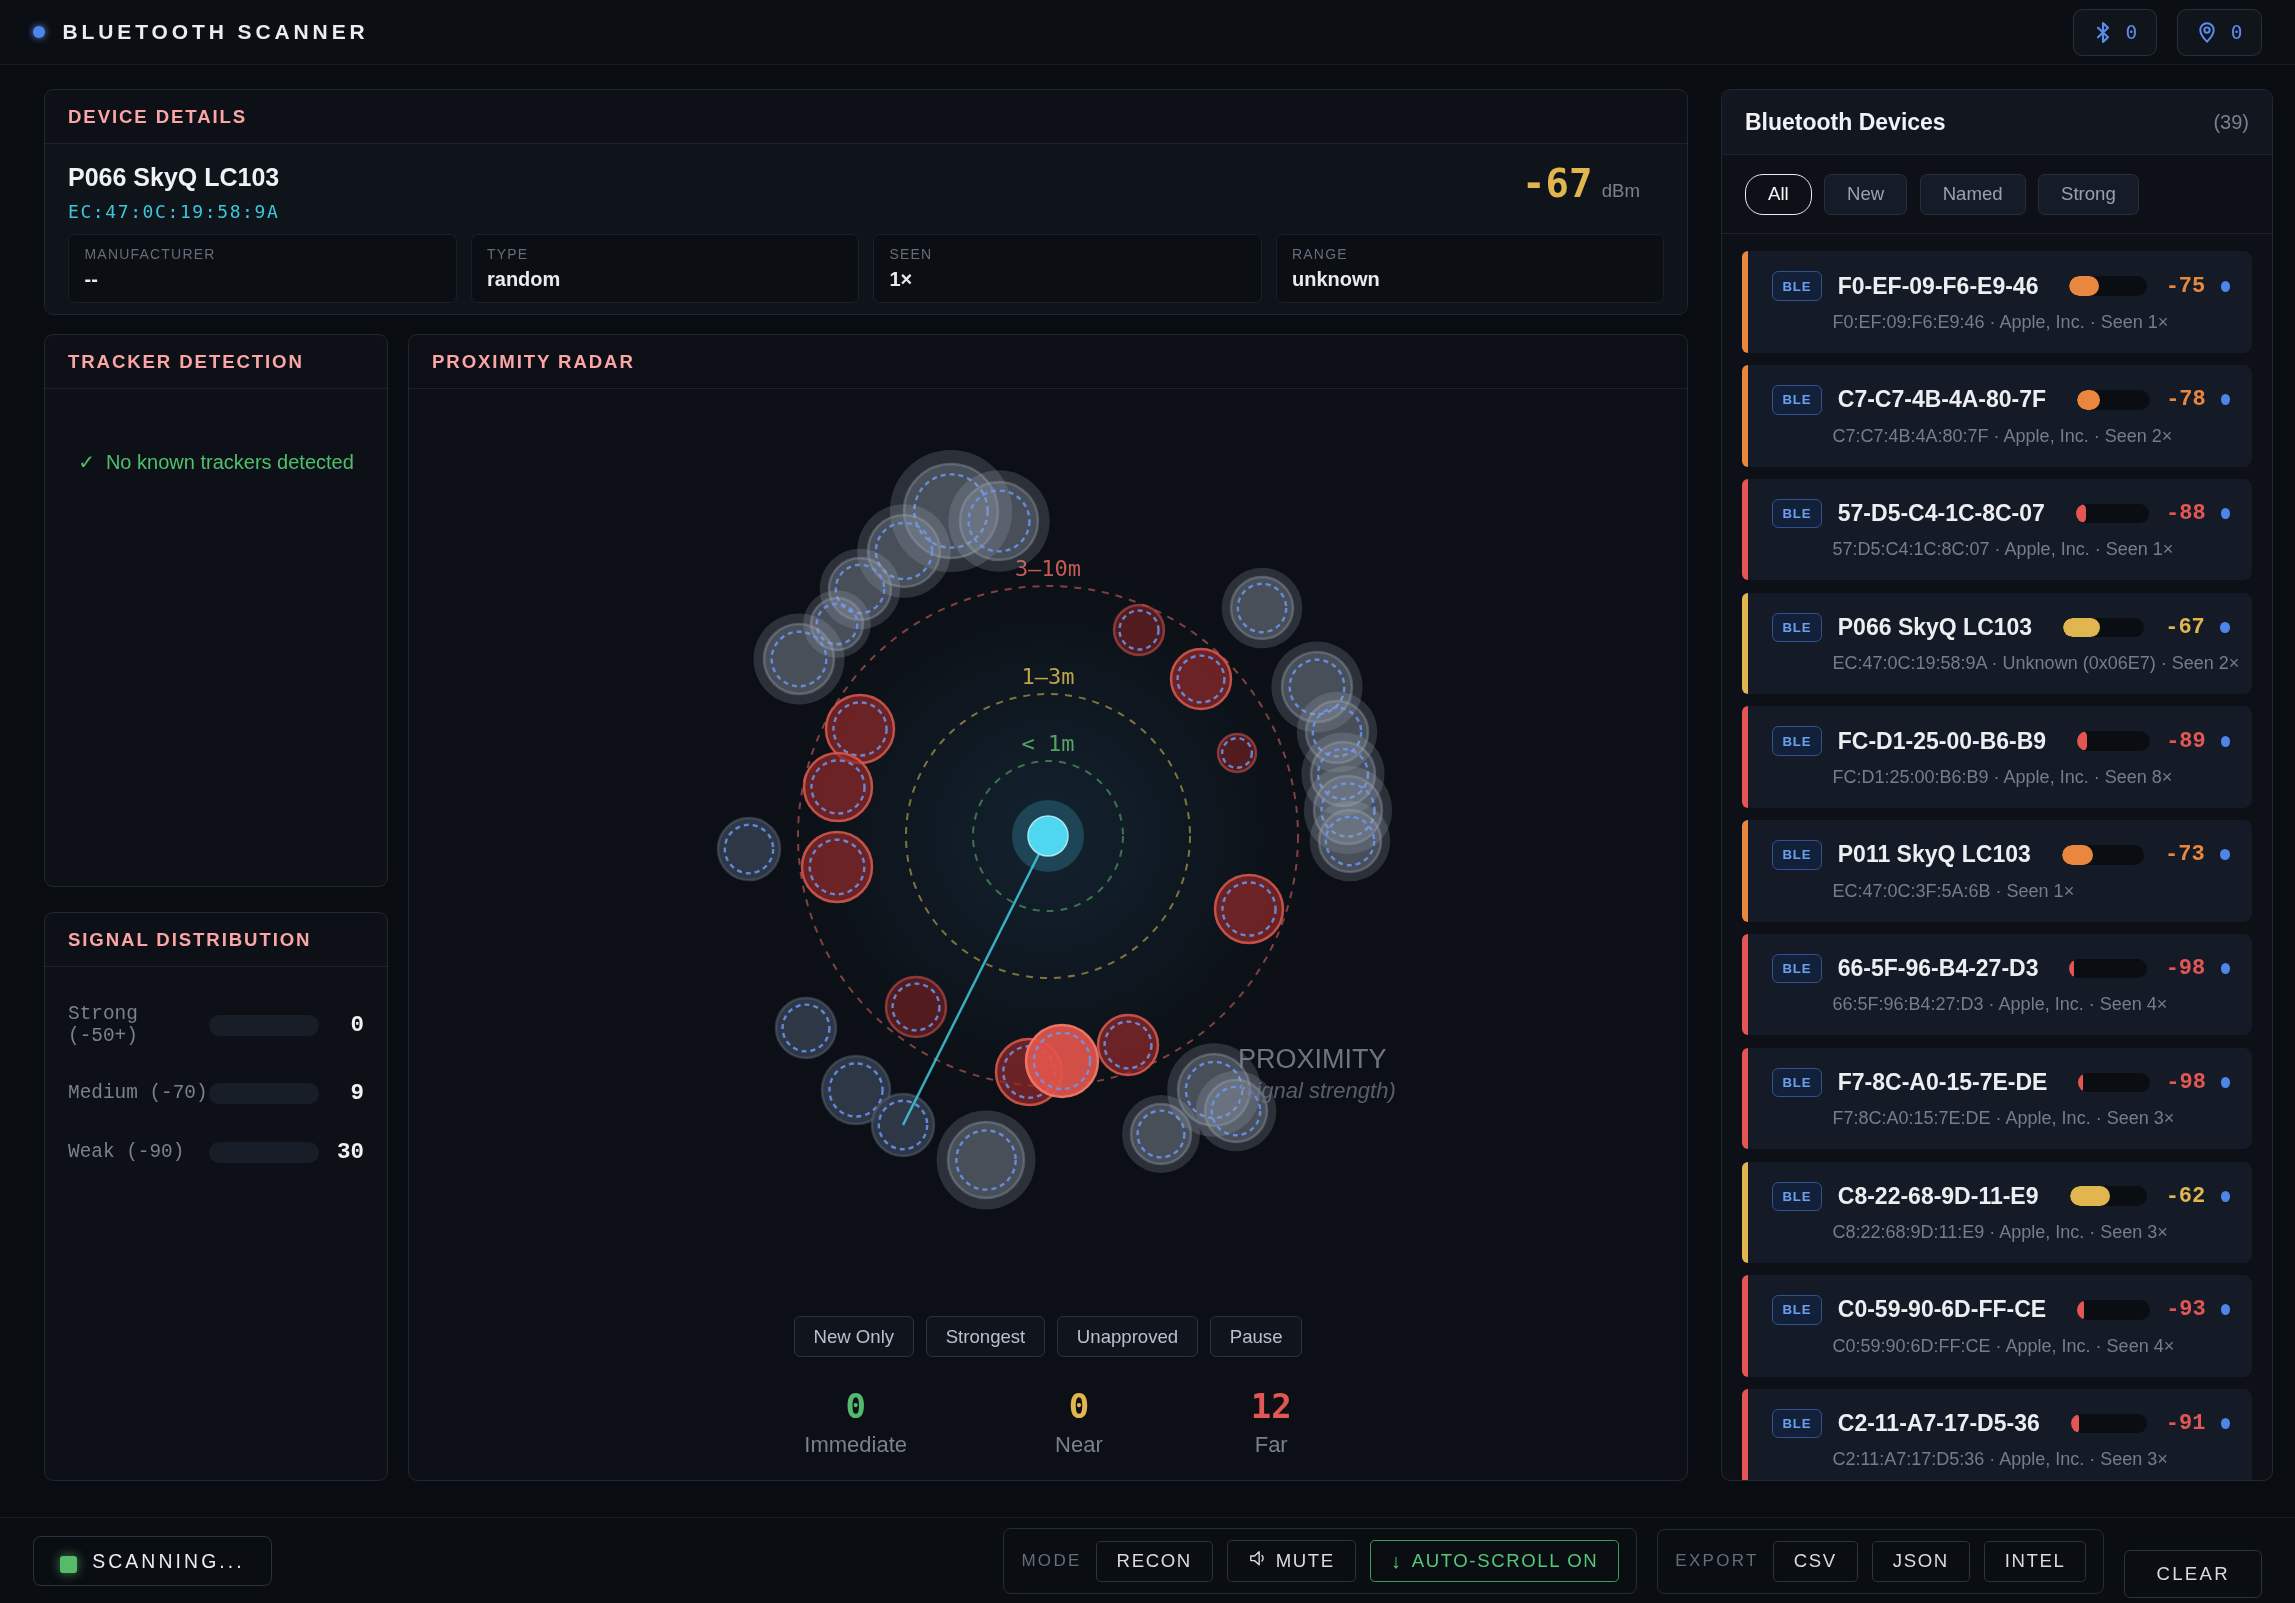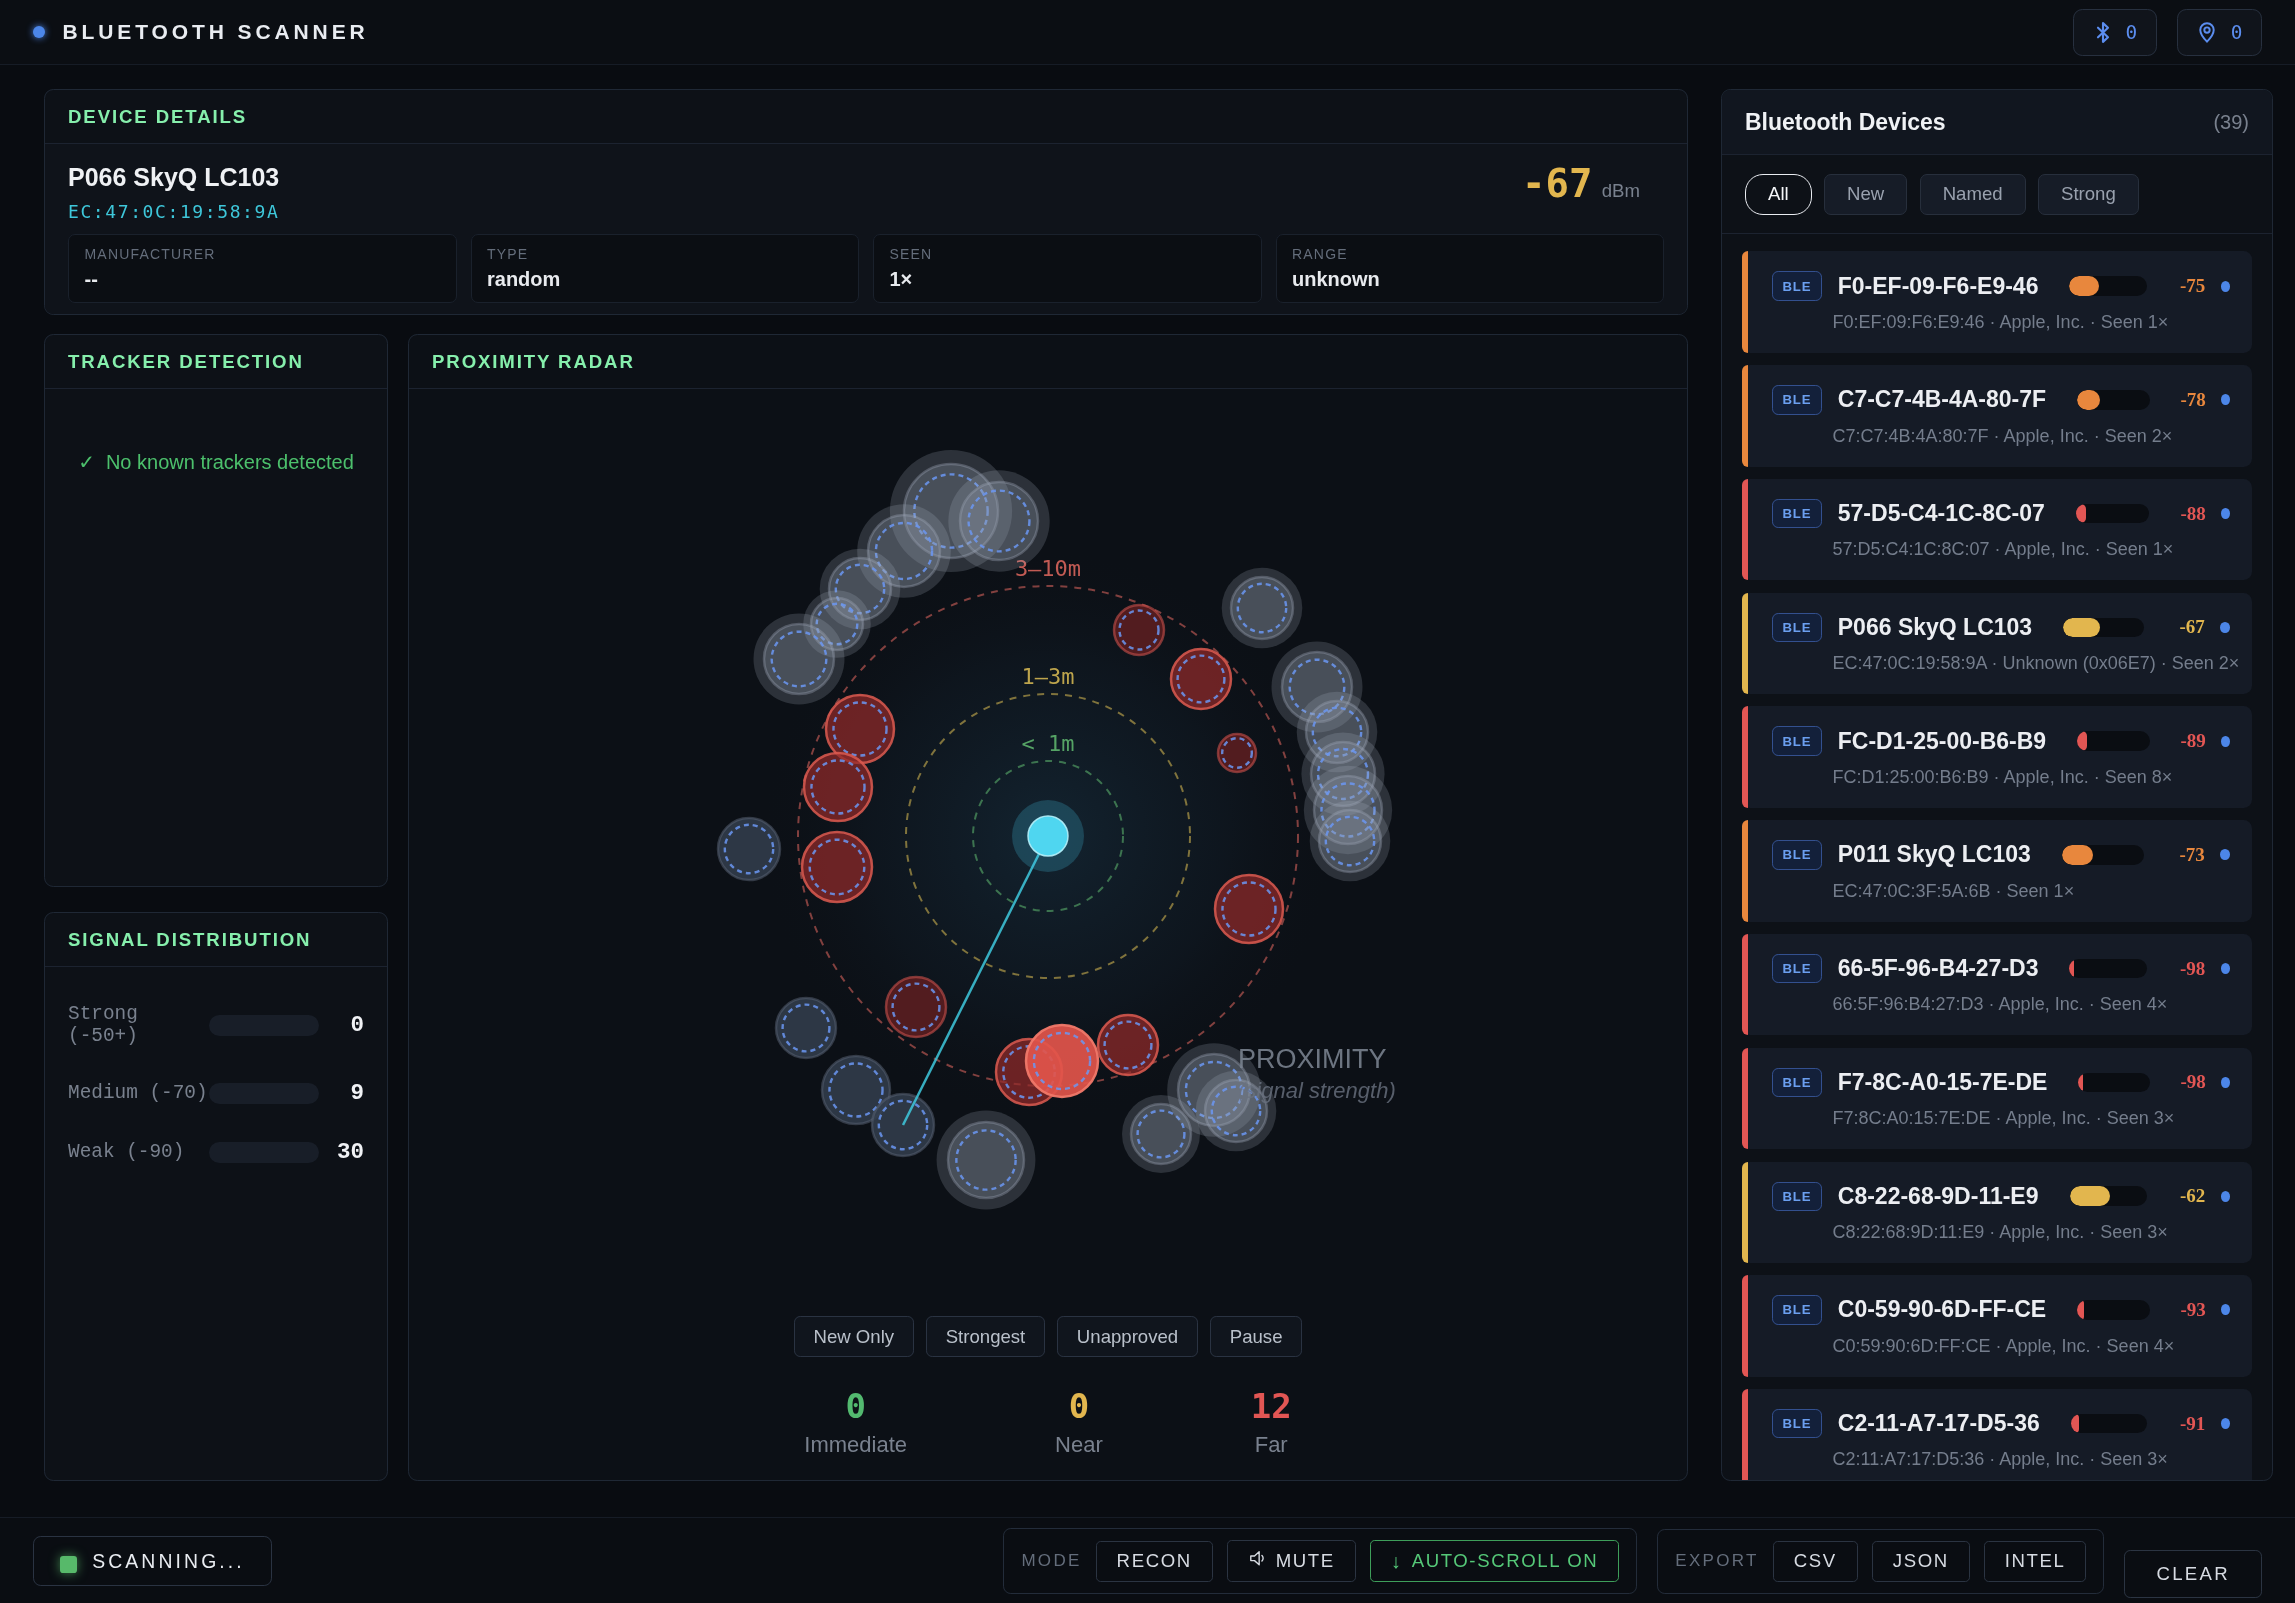--- a/index.html
+++ b/index.html
@@ -16,21 +16,21 @@
   .top-badge { display:flex; align-items:center; gap:12.4px; padding:11px 18.6px;
     border:0.8px solid #27303f; border-radius:9.3px; background:#10141b; }
   .top-badge svg { display:block; }
   .top-badge .cnt { font-family:"DejaVu Sans Mono", monospace; font-size:19.4px; color:#5b8def; }
 
   
   .main { position:relative; height:1452px; }
   .panel { position:absolute; background:#0d1117; border:0.8px solid #1f2835; border-radius:9.3px; overflow:hidden; }
   .panel-head { display:flex; align-items:center; justify-content:space-between;
     padding:15.5px 23px; border-bottom:0.8px solid #1c2330; }
-  .panel-head .ptitle { color:#86efac; font-size:18.6px; font-weight:bold; letter-spacing:1.9px; }
+  .panel-head .ptitle { color:#fca5a5; font-size:18.6px; font-weight:bold; letter-spacing:1.9px; }
 
   #details { left:44px; top:24px; width:1644px; height:226px; }
   #tracker { left:44px; top:269px; width:344px; height:553px; }
   #signal  { left:44px; top:847px; width:344px; height:569px; }
   #radar   { left:408px; top:269px; width:1280px; height:1147px; background:#0c1016; }
   #sidebar { left:1721px; top:24px; width:552px; height:1392px; background:#0d1117; }
 
   
   .details-body { position:relative; padding:18.6px 23px 15.5px; background:#0f131a; height:calc(100% - 51px); }
   .dev-name { font-size:25px; font-weight:bold; color:#eff1f4; }
@@ -87,21 +87,21 @@
     height:calc(100% - 132px); }
   .dev-item { position:relative; background:#151b26; border-radius:8.5px; padding:20px 22px 20px 29.5px; flex:0 0 auto; }
   .dev-accent { position:absolute; left:0; top:0; bottom:0; width:6.2px; border-radius:8.5px 0 0 8.5px; }
   .di-row1 { display:flex; align-items:center; gap:15.5px; }
   .ble-chip { font-size:13.2px; font-weight:bold; letter-spacing:0.8px; color:#6b9ff0;
     background:#13203a; border:1.2px solid #33508f; border-radius:6.2px; padding:6.2px 10px; }
   .di-name { font-size:23px; font-weight:bold; color:#eceef2; white-space:nowrap; }
   .di-spacer { flex:1; }
   .di-pill { width:92px; height:19.4px; border-radius:10px; background:#0a0d12; overflow:hidden; }
   .di-pill-fill { height:100%; border-radius:10px; }
-  .di-rssi { font-family:Liberation Serif, serif; font-size:19px; font-weight:bold; width:51px; text-align:right; }
+  .di-rssi { font-family:Liberation Mono, monospace; font-size:22px; font-weight:bold; width:51px; text-align:right; }
   .di-dot { width:11px; height:11px; border-radius:50%; background:#4c86e8; }
   .di-sub { margin-top:11px; margin-left:61px; font-size:18px; color:#747d8c; white-space:nowrap; }
   .tone-orange .dev-accent, .tone-orange .di-pill-fill { background:#e8873d; }
   .tone-orange .di-rssi { color:#e8873d; }
   .tone-red .dev-accent, .tone-red .di-pill-fill { background:#e25654; }
   .tone-red .di-rssi { color:#e25654; }
   .tone-yellow .dev-accent, .tone-yellow .di-pill-fill { background:#e2b64e; }
   .tone-yellow .di-rssi { color:#e2b64e; }
 
   

